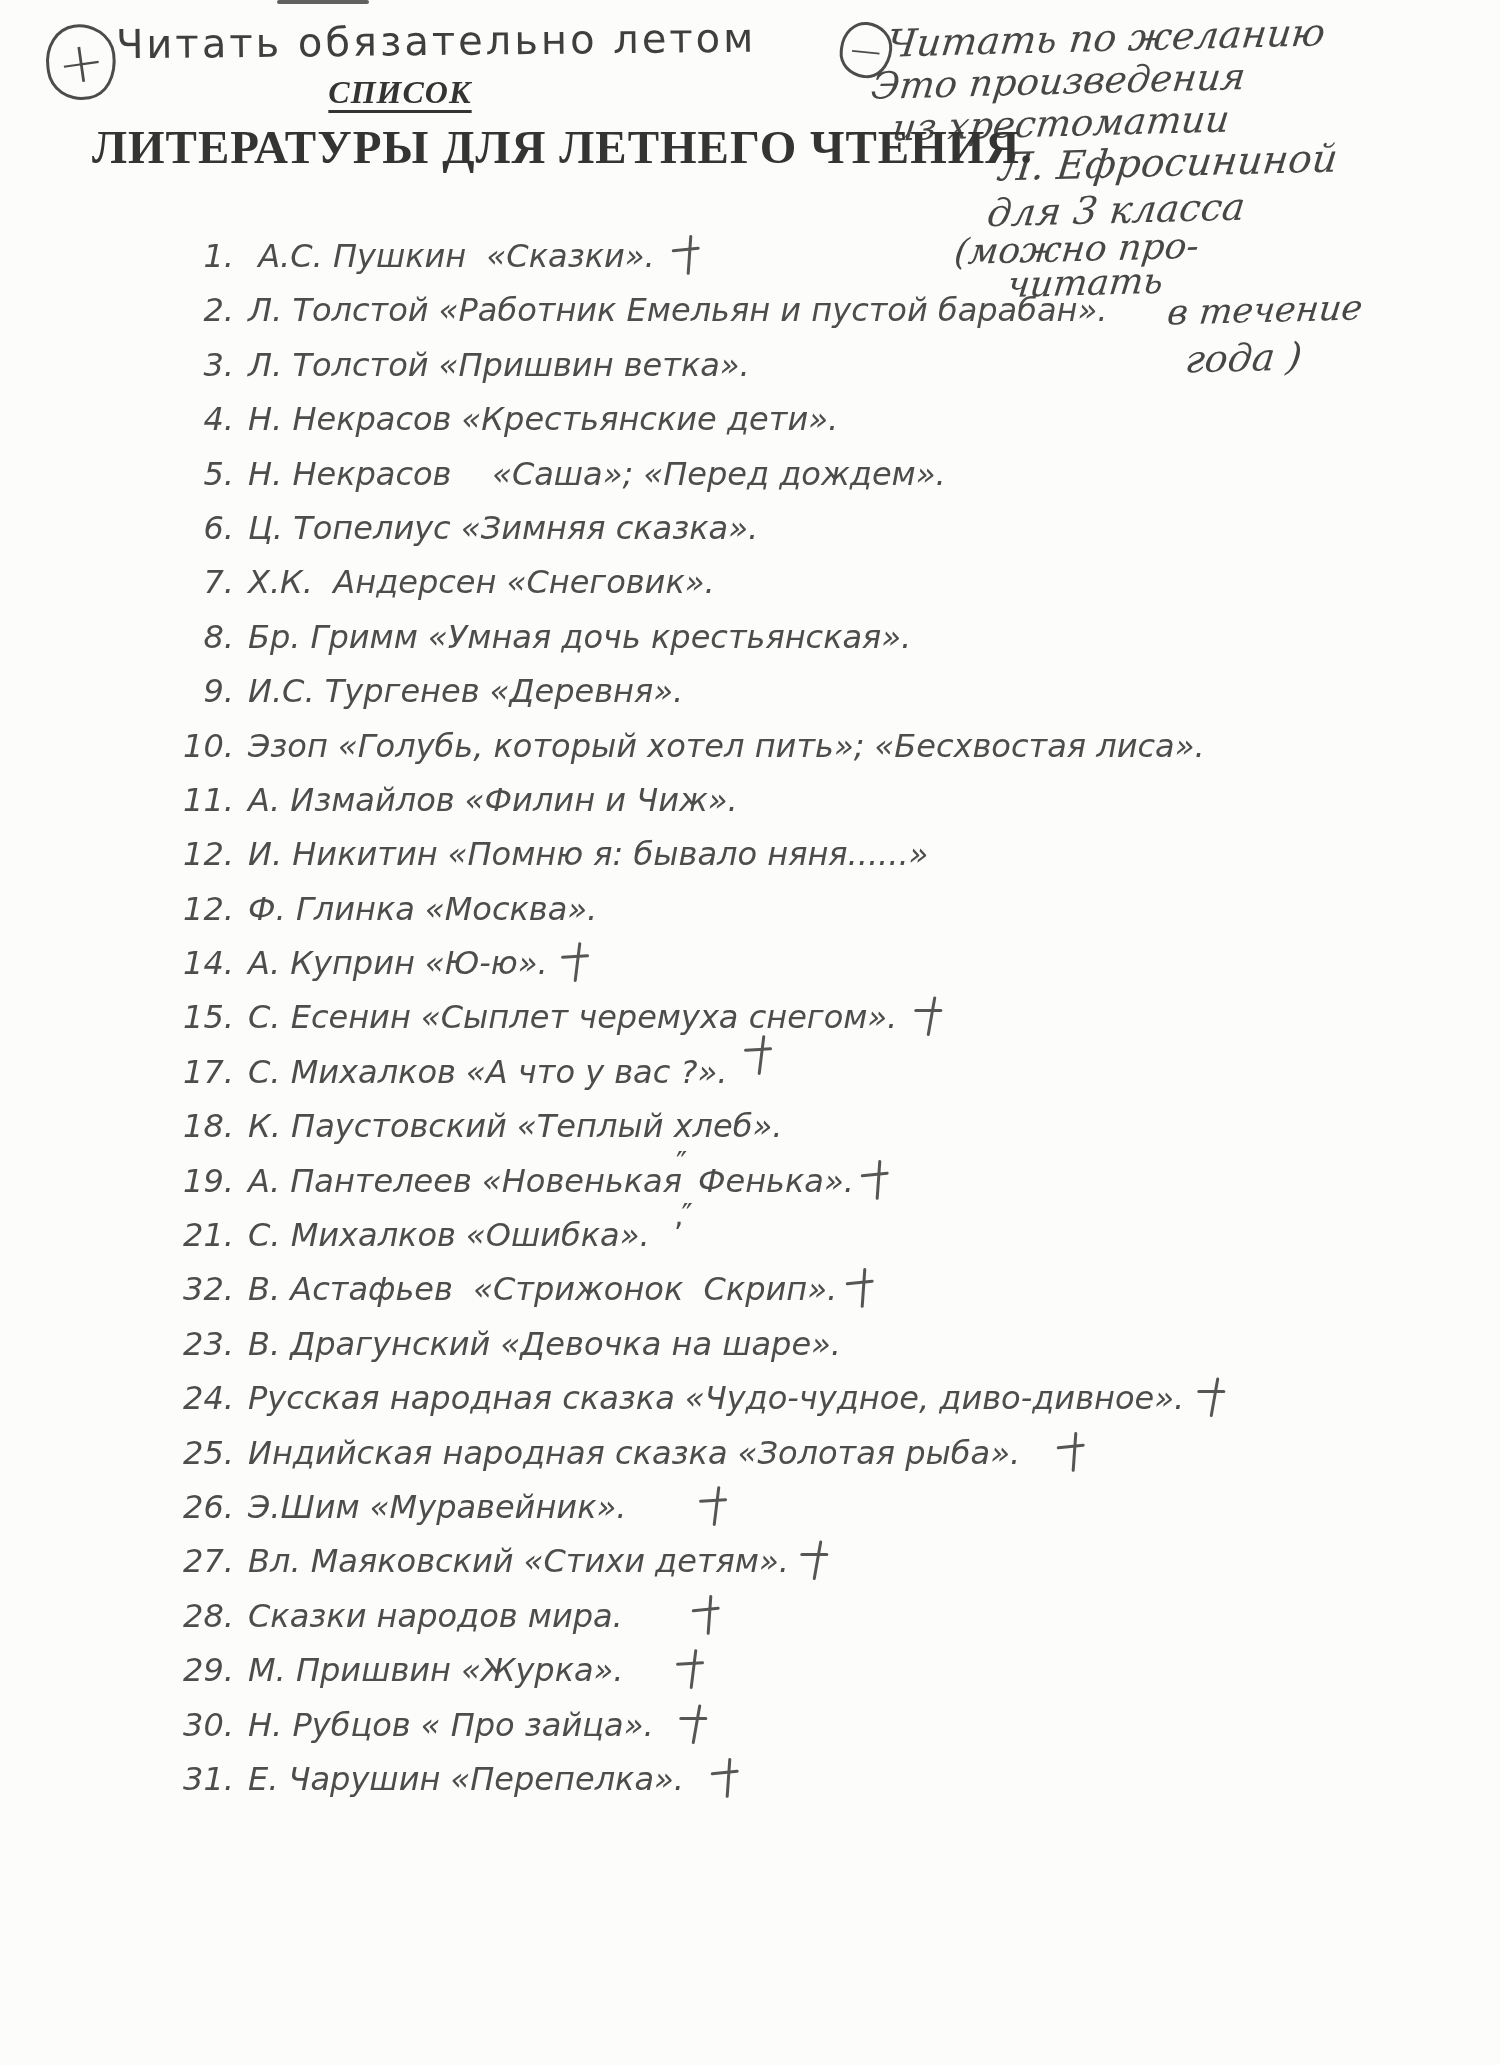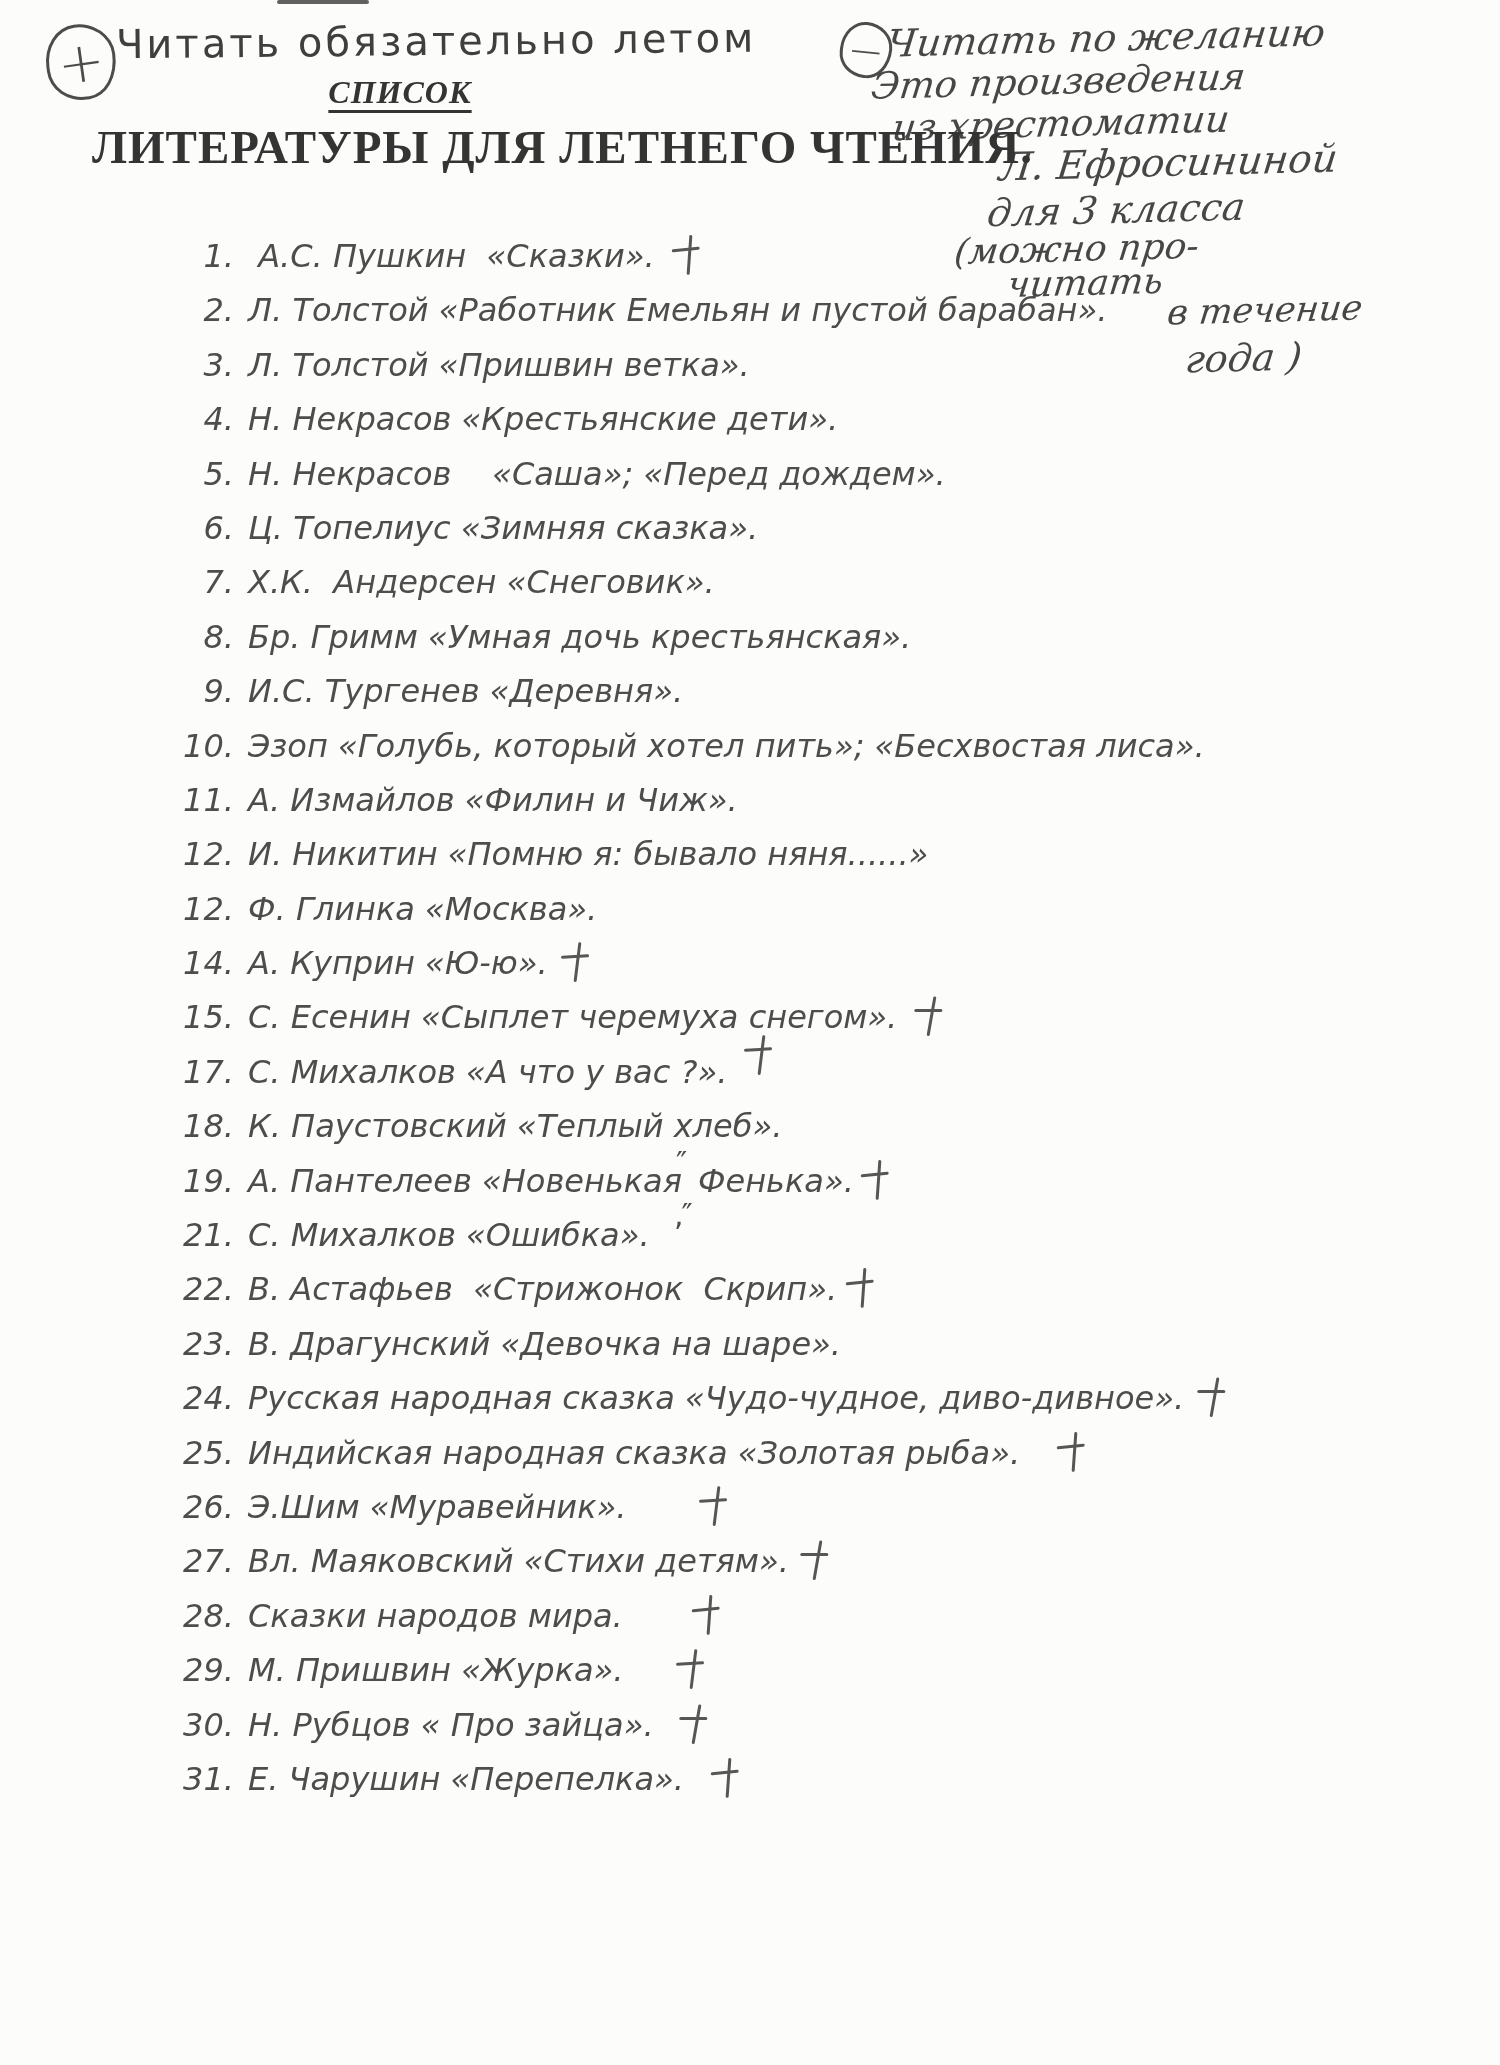--- a/index.html
+++ b/index.html
@@ -182,21 +182,21 @@
       <div class="row"><span class="num">10.</span><span class="txt">Эзоп «Голубь, который хотел пить»; «Бесхвостая лиса».</span></div>
       <div class="row"><span class="num">11.</span><span class="txt">А. Измайлов «Филин и Чиж».</span></div>
       <div class="row"><span class="num">12.</span><span class="txt">И. Никитин «Помню я: бывало няня......»</span></div>
       <div class="row"><span class="num">12.</span><span class="txt">Ф. Глинка «Москва».</span></div>
       <div class="row"><span class="num">14.</span><span class="txt">А. Куприн «Ю-ю».</span><span class="plus" style="margin-left: 12px; transform: rotate(0deg);"></span></div>
       <div class="row"><span class="num">15.</span><span class="txt">С. Есенин «Сыплет черемуха снегом».</span><span class="plus" style="margin-left: 16px; transform: rotate(3deg);"></span></div>
       <div class="row"><span class="num">17.</span><span class="txt">С. Михалков «А что у вас ?».</span><span class="plus" style="margin-left: 16px; transform: translateY(-16px) rotate(0deg);"></span></div>
       <div class="row"><span class="num">18.</span><span class="txt">К. Паустовский «Теплый хлеб».</span></div>
       <div class="row"><span class="num">19.</span><span class="txt">А. Пантелеев «Новенькая</span><span class="ins"><span class="up">″</span><span class="dn">,″</span></span><span class="txt2">Фенька».</span><span class="plus" style="margin-left: 6px; transform: rotate(-3deg);"></span></div>
       <div class="row"><span class="num">21.</span><span class="txt">С. Михалков «Ошибка».</span></div>
-      <div class="row"><span class="num">22.</span><span class="txt">В. Астафьев  «Стрижонок  Скрип».</span><span class="plus" style="margin-left: 8px; transform: rotate(-3deg);"></span></div>
+      <div class="row"><span class="num">32.</span><span class="txt">В. Астафьев  «Стрижонок  Скрип».</span><span class="plus" style="margin-left: 8px; transform: rotate(-3deg);"></span></div>
       <div class="row"><span class="num">23.</span><span class="txt">В. Драгунский «Девочка на шаре».</span></div>
       <div class="row"><span class="num">24.</span><span class="txt">Русская народная сказка «Чудо-чудное, диво-дивное».</span><span class="plus" style="margin-left: 12px; transform: rotate(3deg);"></span></div>
       <div class="row"><span class="num">25.</span><span class="txt">Индийская народная сказка «Золотая рыба».</span><span class="plus" style="margin-left: 36px; transform: rotate(-3deg);"></span></div>
       <div class="row"><span class="num">26.</span><span class="txt">Э.Шим «Муравейник».</span><span class="plus" style="margin-left: 72px; transform: rotate(0deg);"></span></div>
       <div class="row"><span class="num">27.</span><span class="txt">Вл. Маяковский «Стихи детям».</span><span class="plus" style="margin-left: 10px; transform: rotate(3deg);"></span></div>
       <div class="row"><span class="num">28.</span><span class="txt">Сказки народов мира.</span><span class="plus" style="margin-left: 68px; transform: rotate(-3deg);"></span></div>
       <div class="row"><span class="num">29.</span><span class="txt">М. Пришвин «Журка».</span><span class="plus" style="margin-left: 52px; transform: rotate(0deg);"></span></div>
       <div class="row"><span class="num">30.</span><span class="txt">Н. Рубцов « Про зайца».</span><span class="plus" style="margin-left: 24px; transform: rotate(3deg);"></span></div>
       <div class="row"><span class="num">31.</span><span class="txt">Е. Чарушин «Перепелка».</span><span class="plus" style="margin-left: 26px; transform: rotate(-3deg);"></span></div>
     </div>

